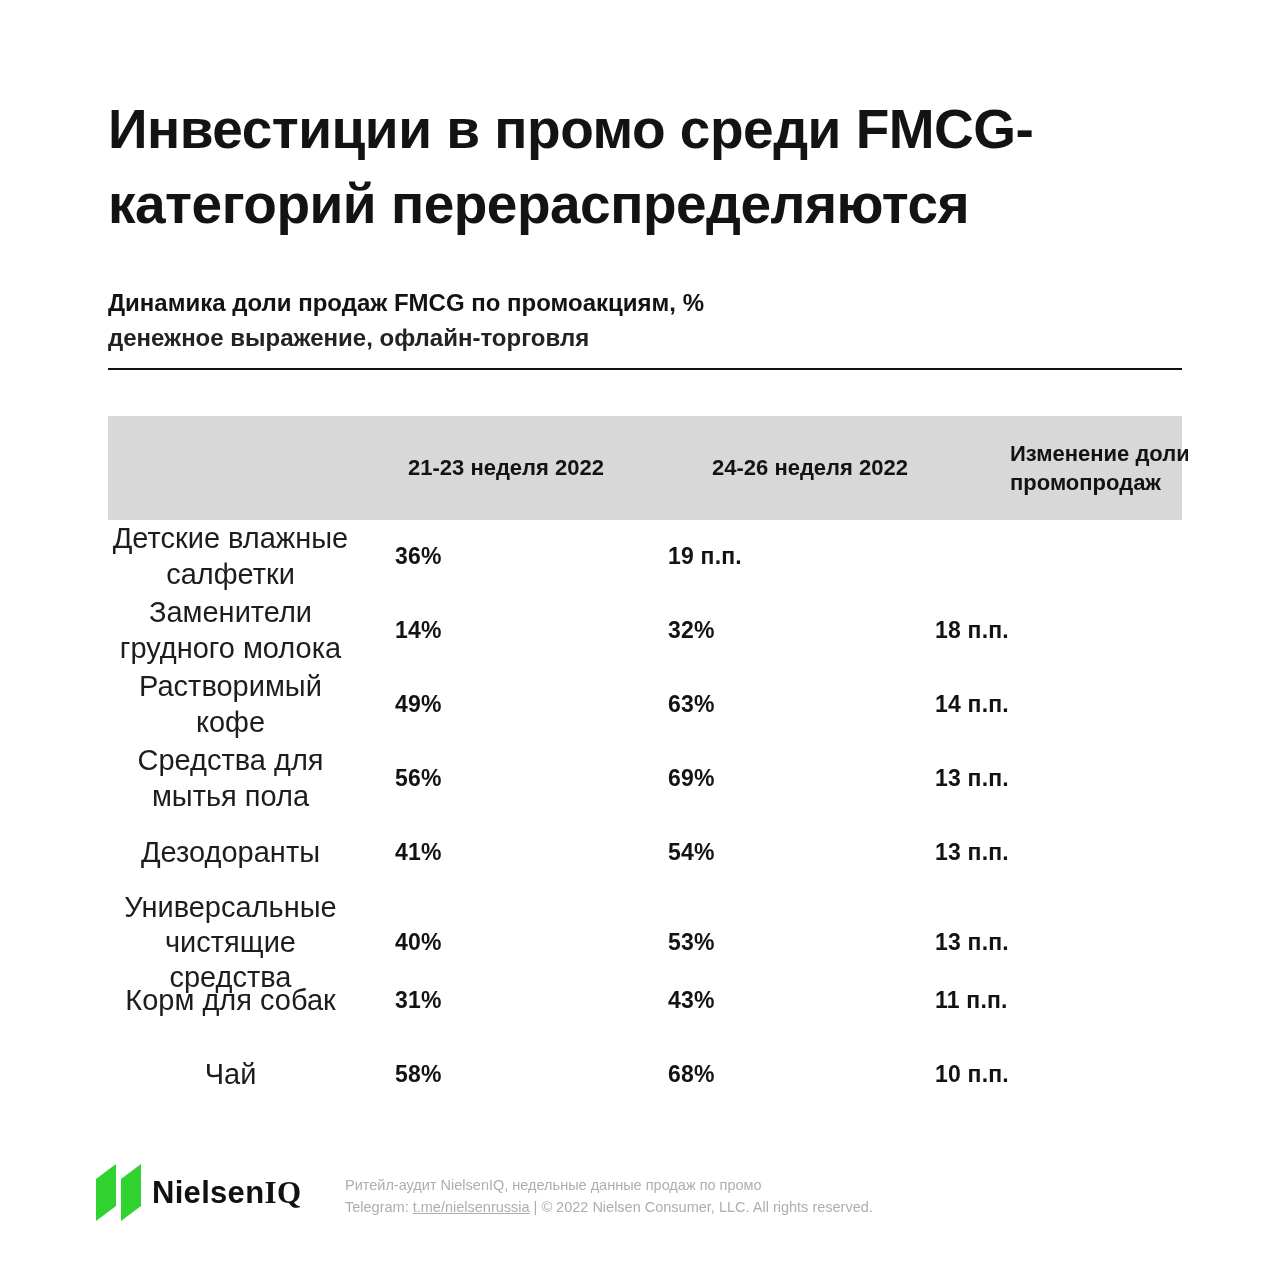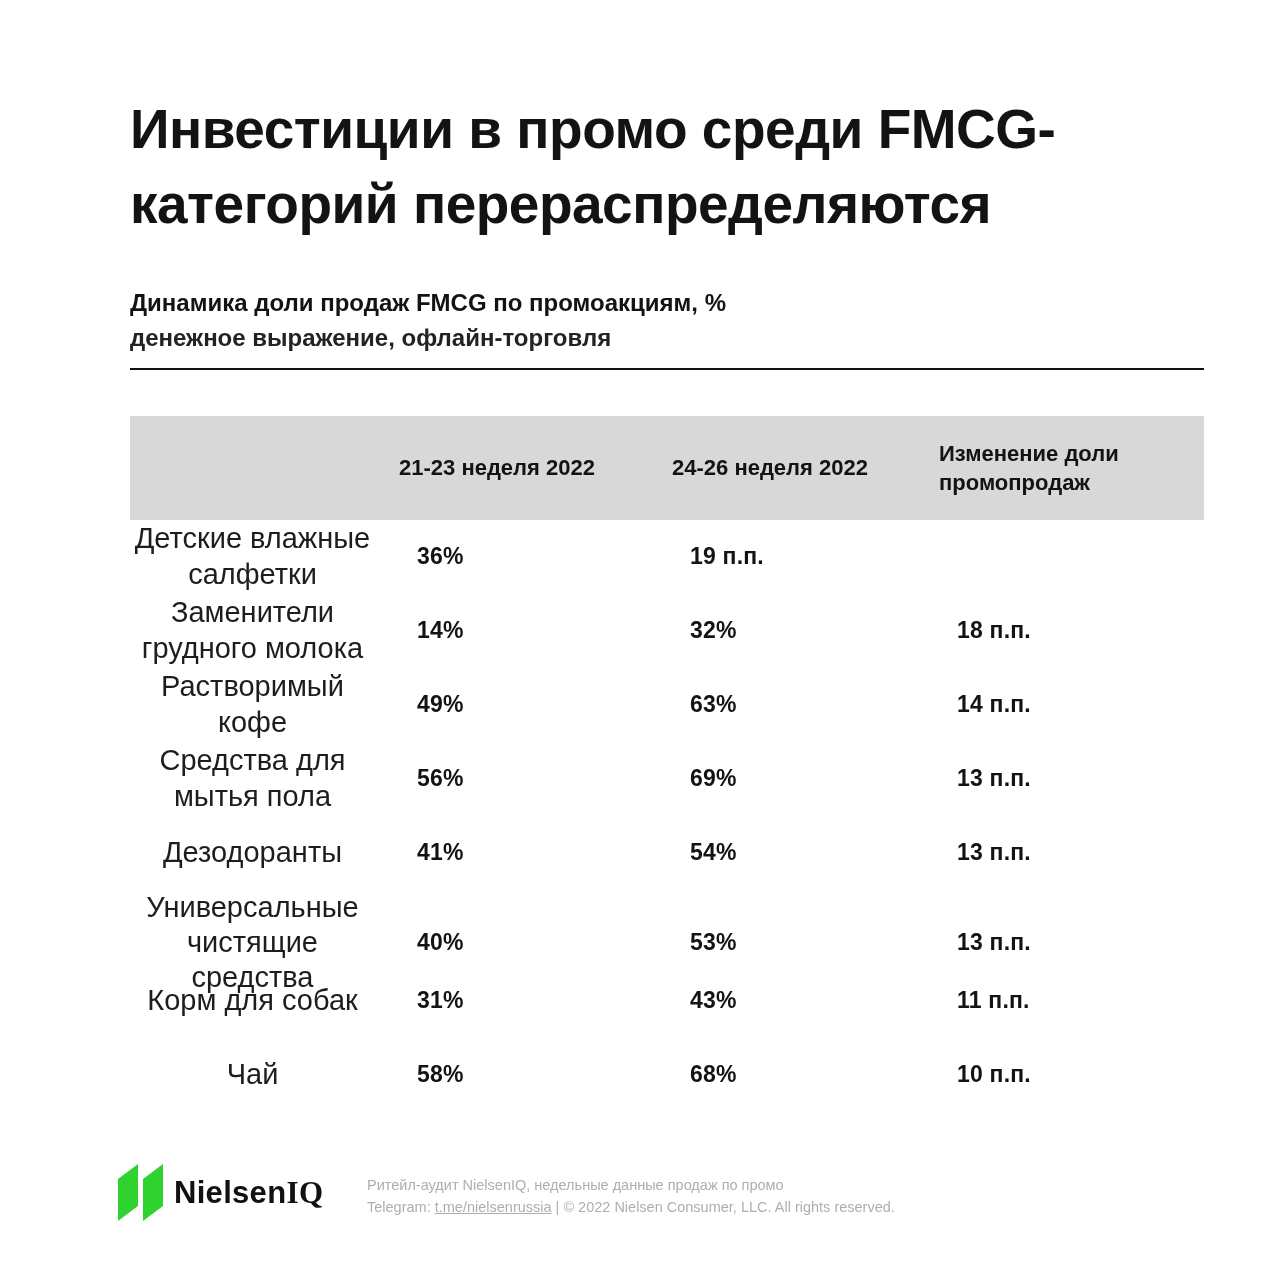--- a/index.html
+++ b/index.html
@@ -8,21 +8,20 @@
     background: #ffffff;
     font-family: "Liberation Sans", sans-serif;
     color: #111111;
   }
   .page {
     position: relative;
     width: 1188px;
     height: 1280px;
     background: #ffffff;
     overflow: hidden;
-    margin-left: 22px;
   }
   .content {
     padding-left: 108px;
     padding-right: 98px;
   }
   .title {
     margin: 0;
     padding-top: 92px;
     max-width: 1030px;
     font-size: 55px;
@@ -52,20 +51,21 @@
   .table {
     margin-top: 46px;
     width: 1074px;
   }
   .thead {
     display: grid;
     grid-template-columns: 269px 273px 267px 265px;
     background: #d8d8d8;
     height: 104px;
     align-items: center;
+    gap: 31px;
   }
   .th {
     font-size: 22px;
     font-weight: bold;
     line-height: 1.32;
     color: #131313;
     padding-right: 10px;
   }
   .trow {
     display: grid;

